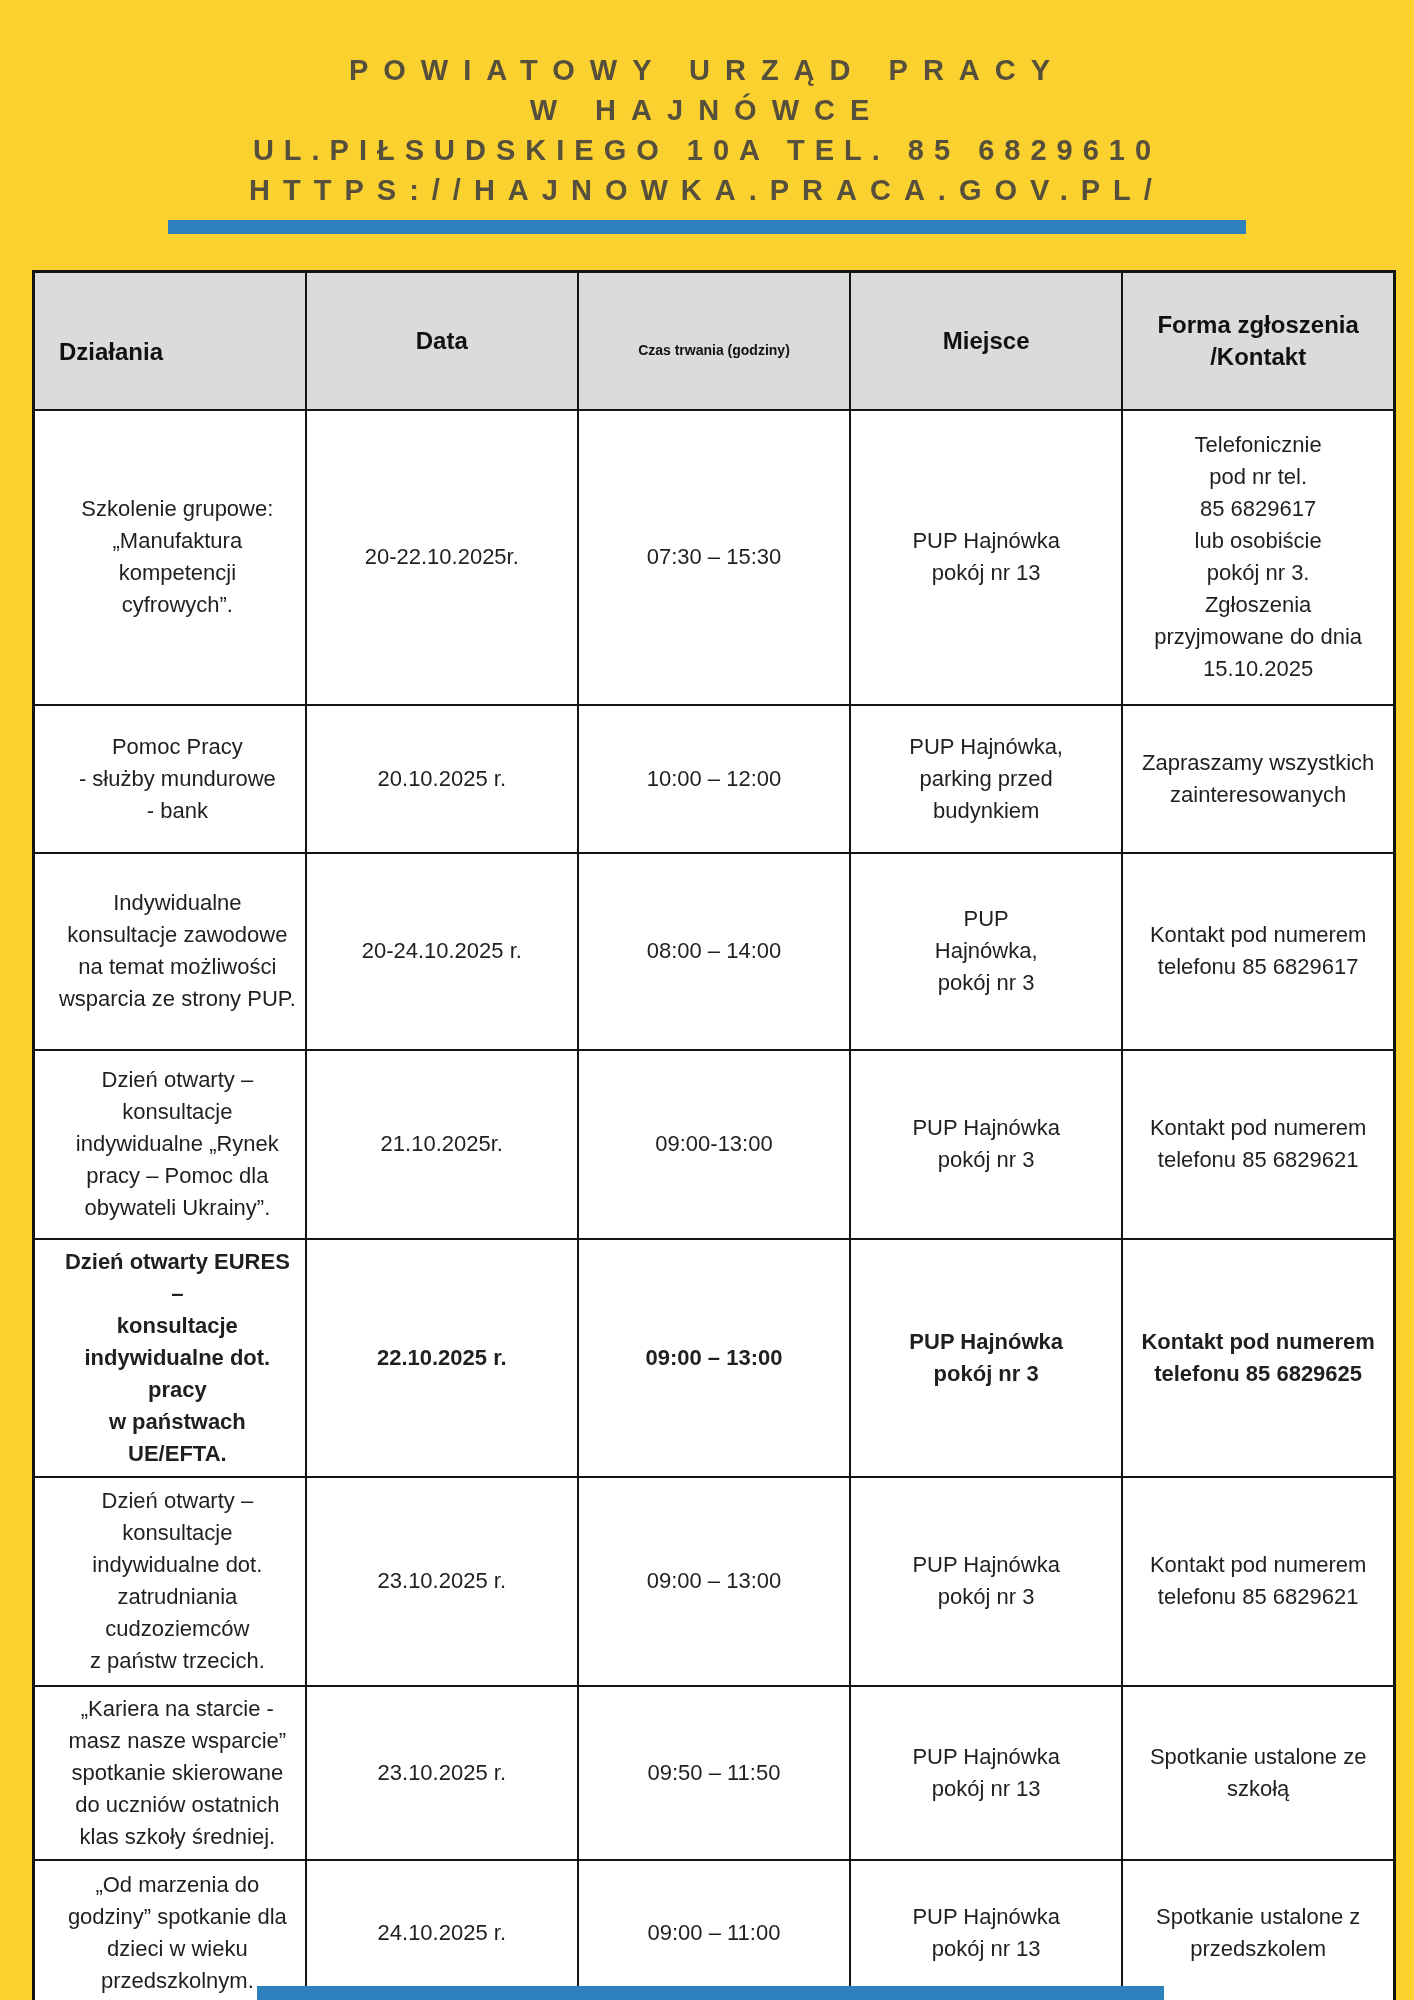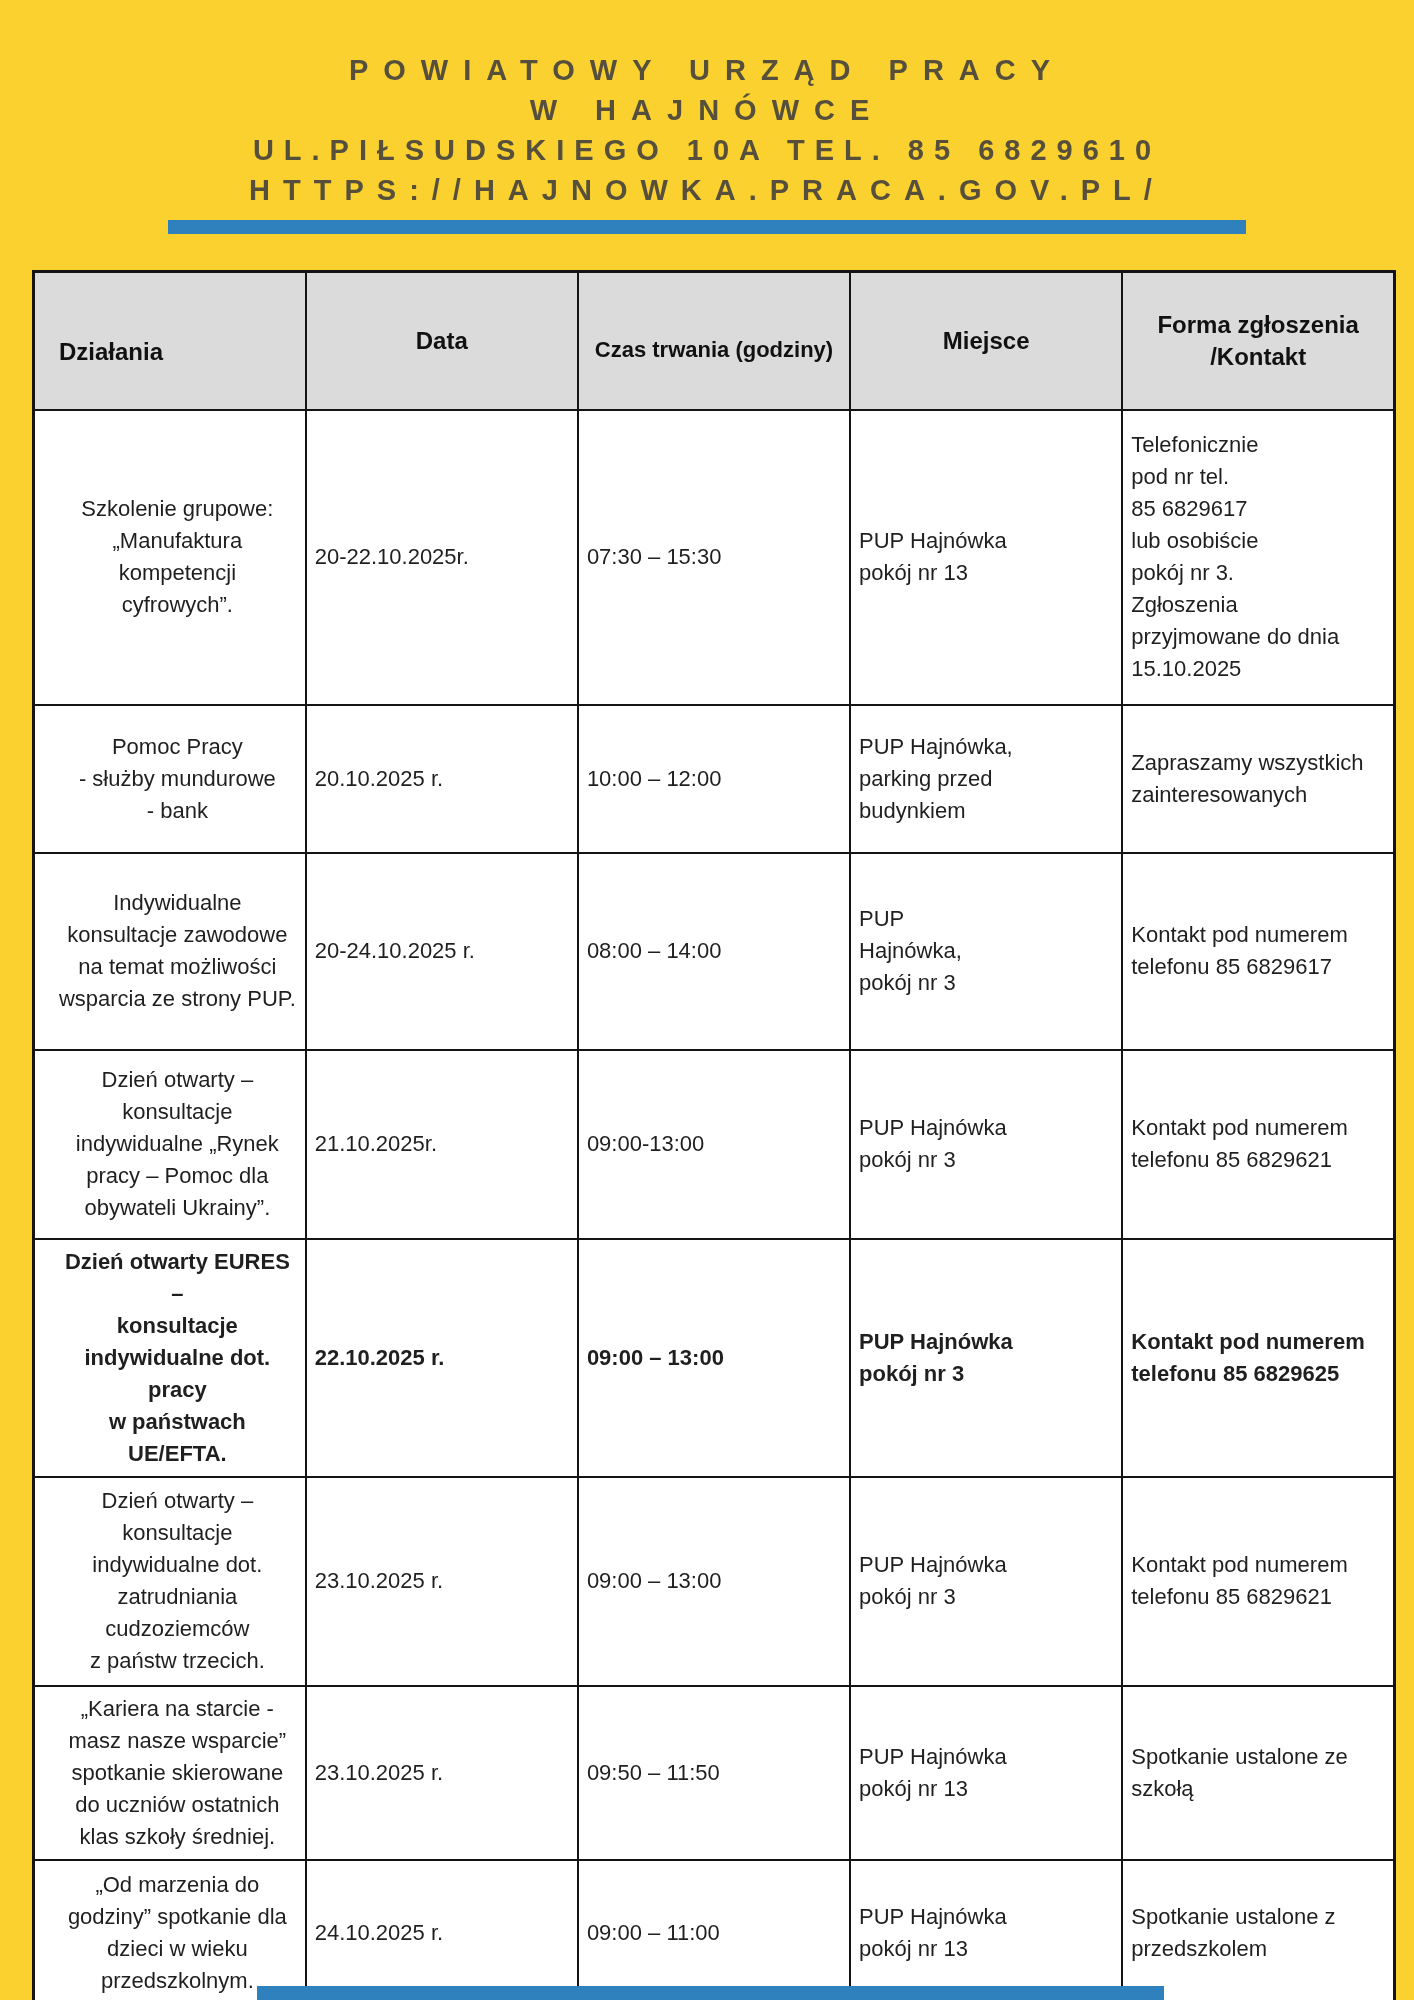--- a/index.html
+++ b/index.html
@@ -38,23 +38,23 @@
     vertical-align:middle;
     white-space:pre-line;
     color:var(--cell-text,#1f1f1f);
   }
   table.events thead th{
     background:var(--thead-bg,#dbdbdb);
     font-size:24px;font-weight:bold;color:#111;
     text-align:center;line-height:32px;padding:4px;
   }
   table.events thead th.c0{text-align:left;padding-left:24px;padding-top:26px;}
-  table.events thead th.c2{font-size:22px;padding-top:22px;}
+  table.events thead th.c2{font-size:14px;padding-top:22px;}
   table.events td{
-    font-size:22px;line-height:32px;padding:6px 8px;
+    font-size:22px;line-height:32px;text-align:center;padding:6px 8px;
   }
   table.events td.c0{text-align:center;padding-left:22px;padding-right:7px;}
   tr.hr{height:138px;}
   tr.r0{height:295px;}
   tr.r1{height:148px;}
   tr.r2{height:197px;}
   tr.r3{height:189px;}
   tr.r4{height:187px;font-weight:bold;}
   tr.r5{height:209px;}
   tr.r6{height:143px;}

